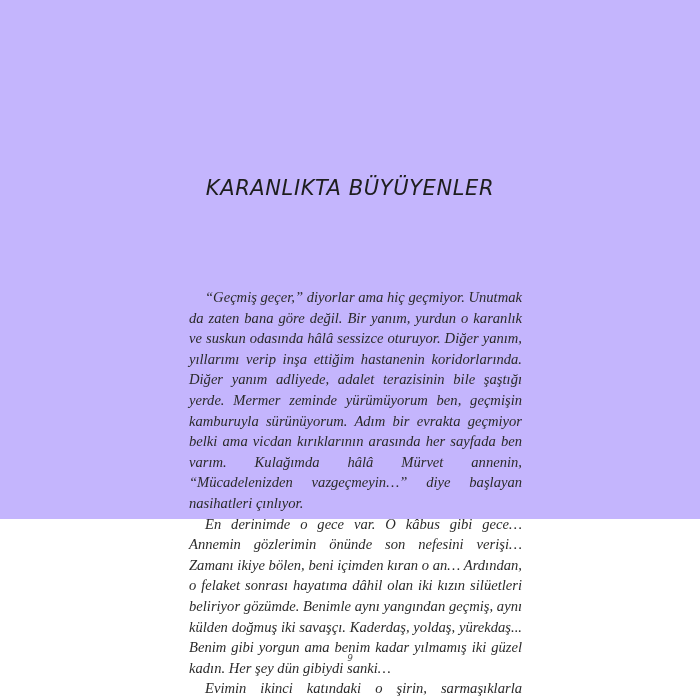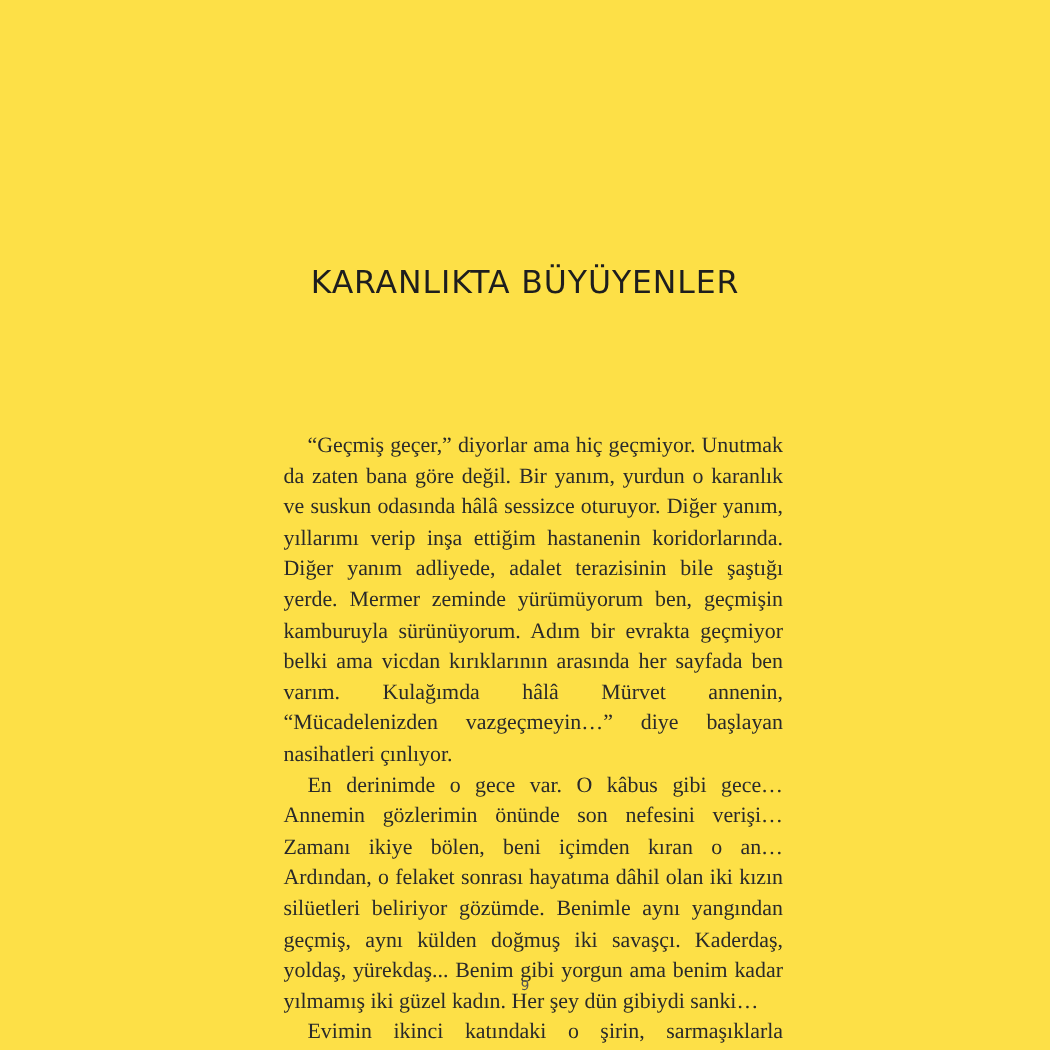--- a/index.html
+++ b/index.html
@@ -6,22 +6,23 @@
       margin: 0;
       padding: 0;
       width: 700px;
       height: 700px;
       background: #ffffff;
       overflow: hidden;
     }
     .page {
       position: relative;
       width: 700px;
-      height: 700px;
-      background: #fde047;
+      height: 519px;
+      background: #c4b5fd;
+      font-style: italic;
     }
     .chapter-title {
       position: absolute;
       top: 176px;
       left: 0;
       width: 700px;
       text-align: center;
       font-family: "DejaVu Sans", sans-serif;
       font-size: 21px;
       letter-spacing: 0.6px;

